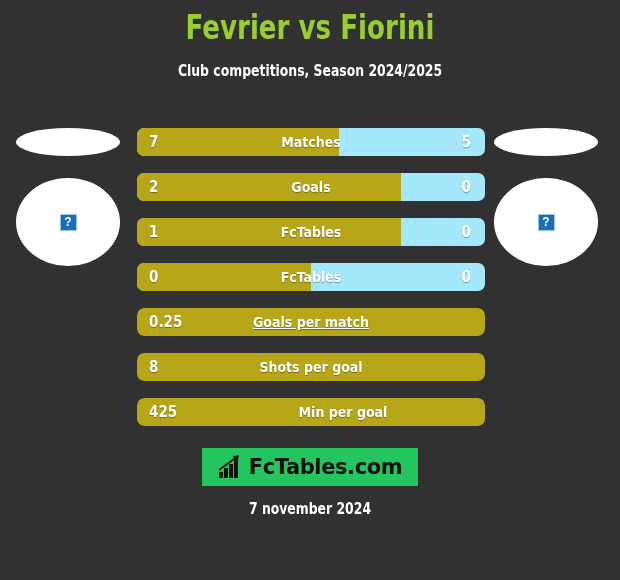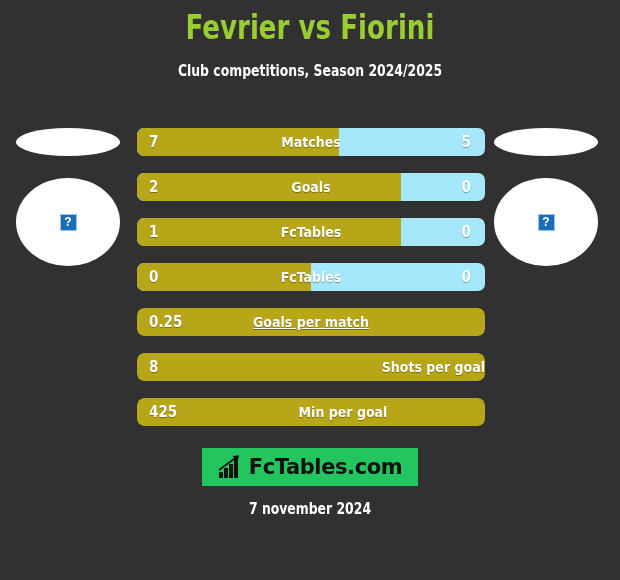--- a/index.html
+++ b/index.html
@@ -243,21 +243,21 @@
         <div class="bar-val home">0</div>
         <div class="bar-val away">0</div>
       </div>
       <div class="bar-row single">
         <div class="bar-fill-home" style="width: 100%;"></div>
         <div class="bar-label" style="width: 100%; text-decoration: underline;">Goals per match</div>
         <div class="bar-val home">0.25</div>
       </div>
       <div class="bar-row single">
         <div class="bar-fill-home" style="width: 100%;"></div>
-        <div class="bar-label" style="width: 100%; text-align: right;">Shots per goal</div>
+        <div class="bar-label" style="width: 100%;">Shots per goal</div>
         <div class="bar-val home">8</div>
       </div>
       <div class="bar-row single">
         <div class="bar-fill-home" style="width: 100%;"></div>
         <div class="bar-label" style="width: 100%; margin-left: 32px;">Min per goal</div>
         <div class="bar-val home">425</div>
       </div>
     </div>
 
   <div class="logo-box">

